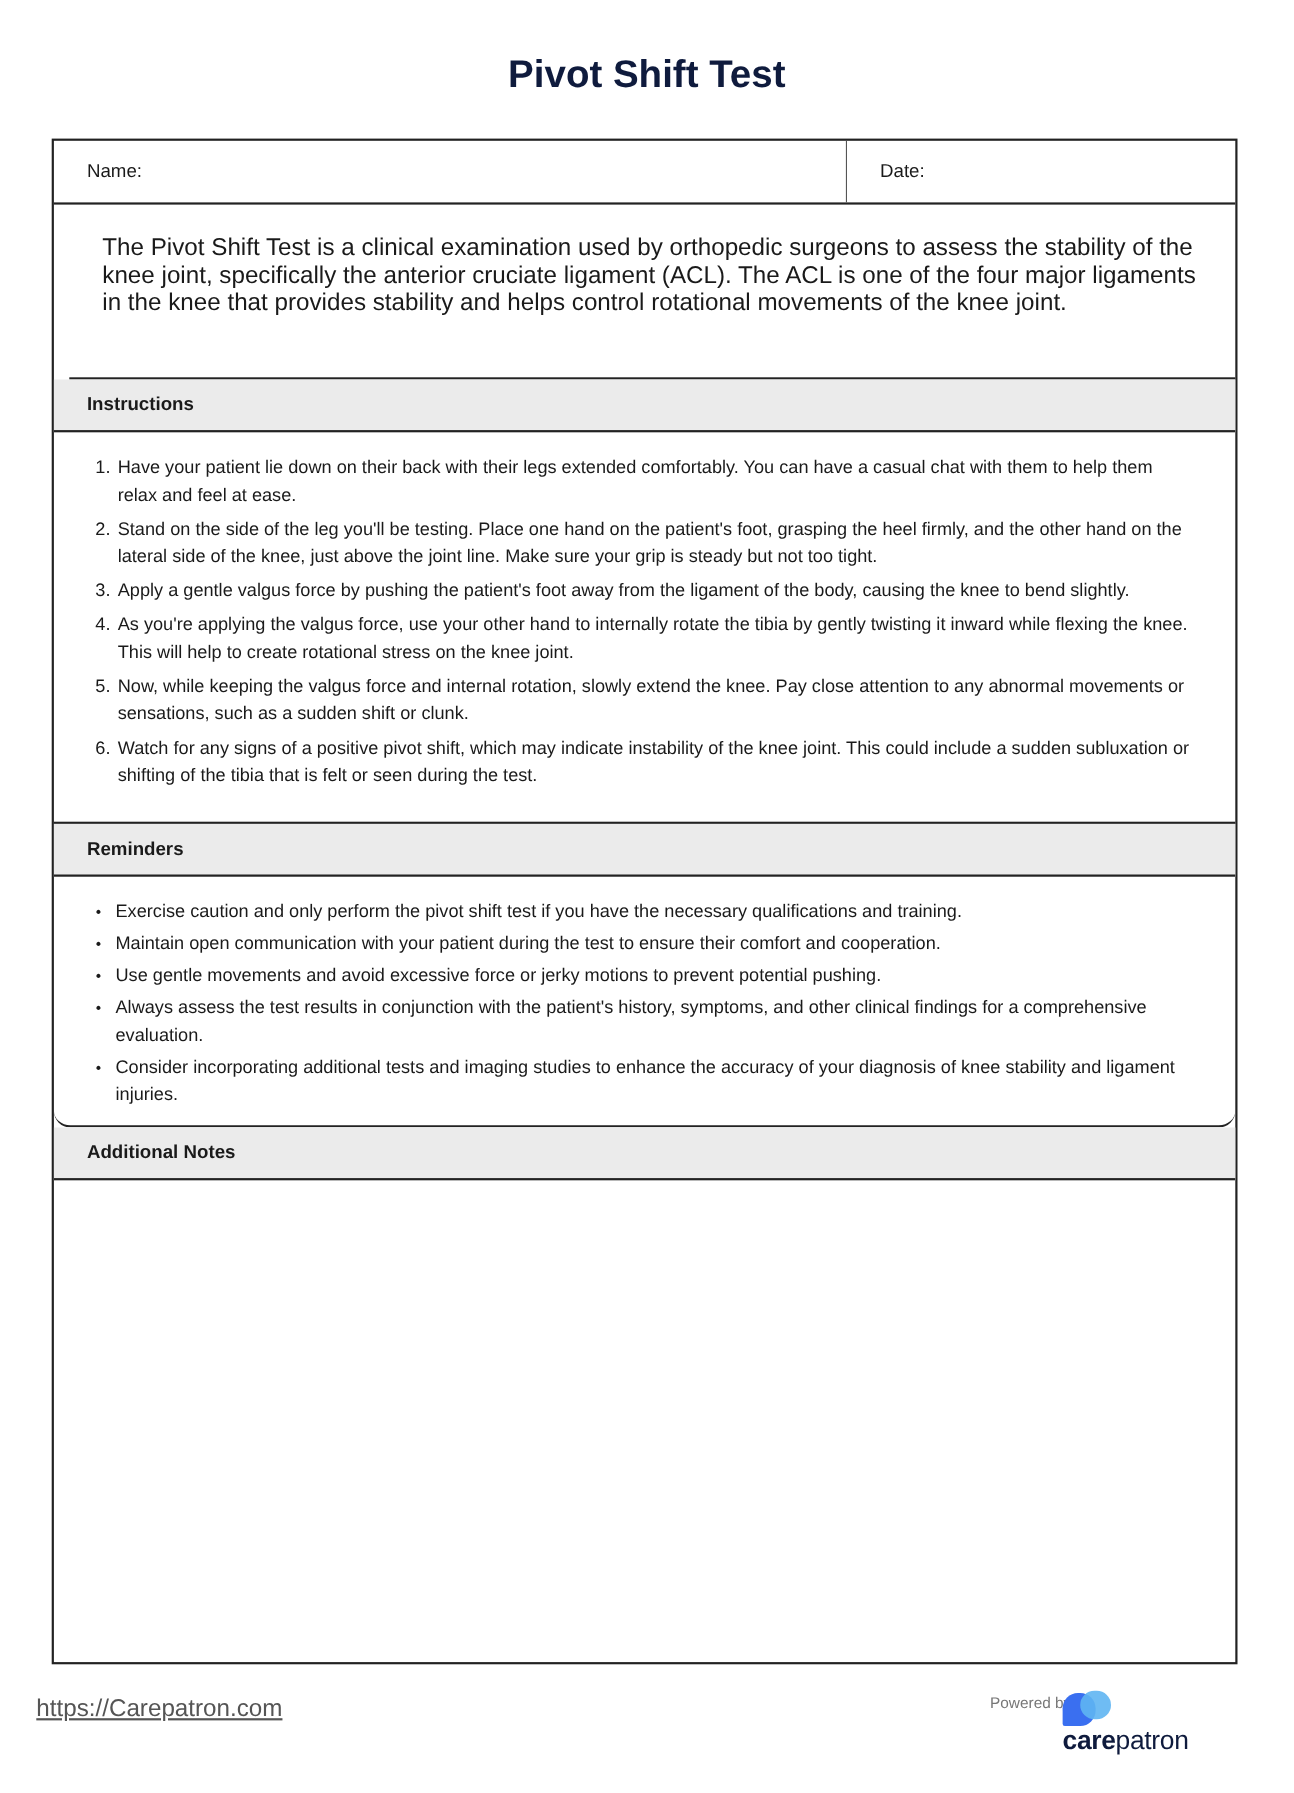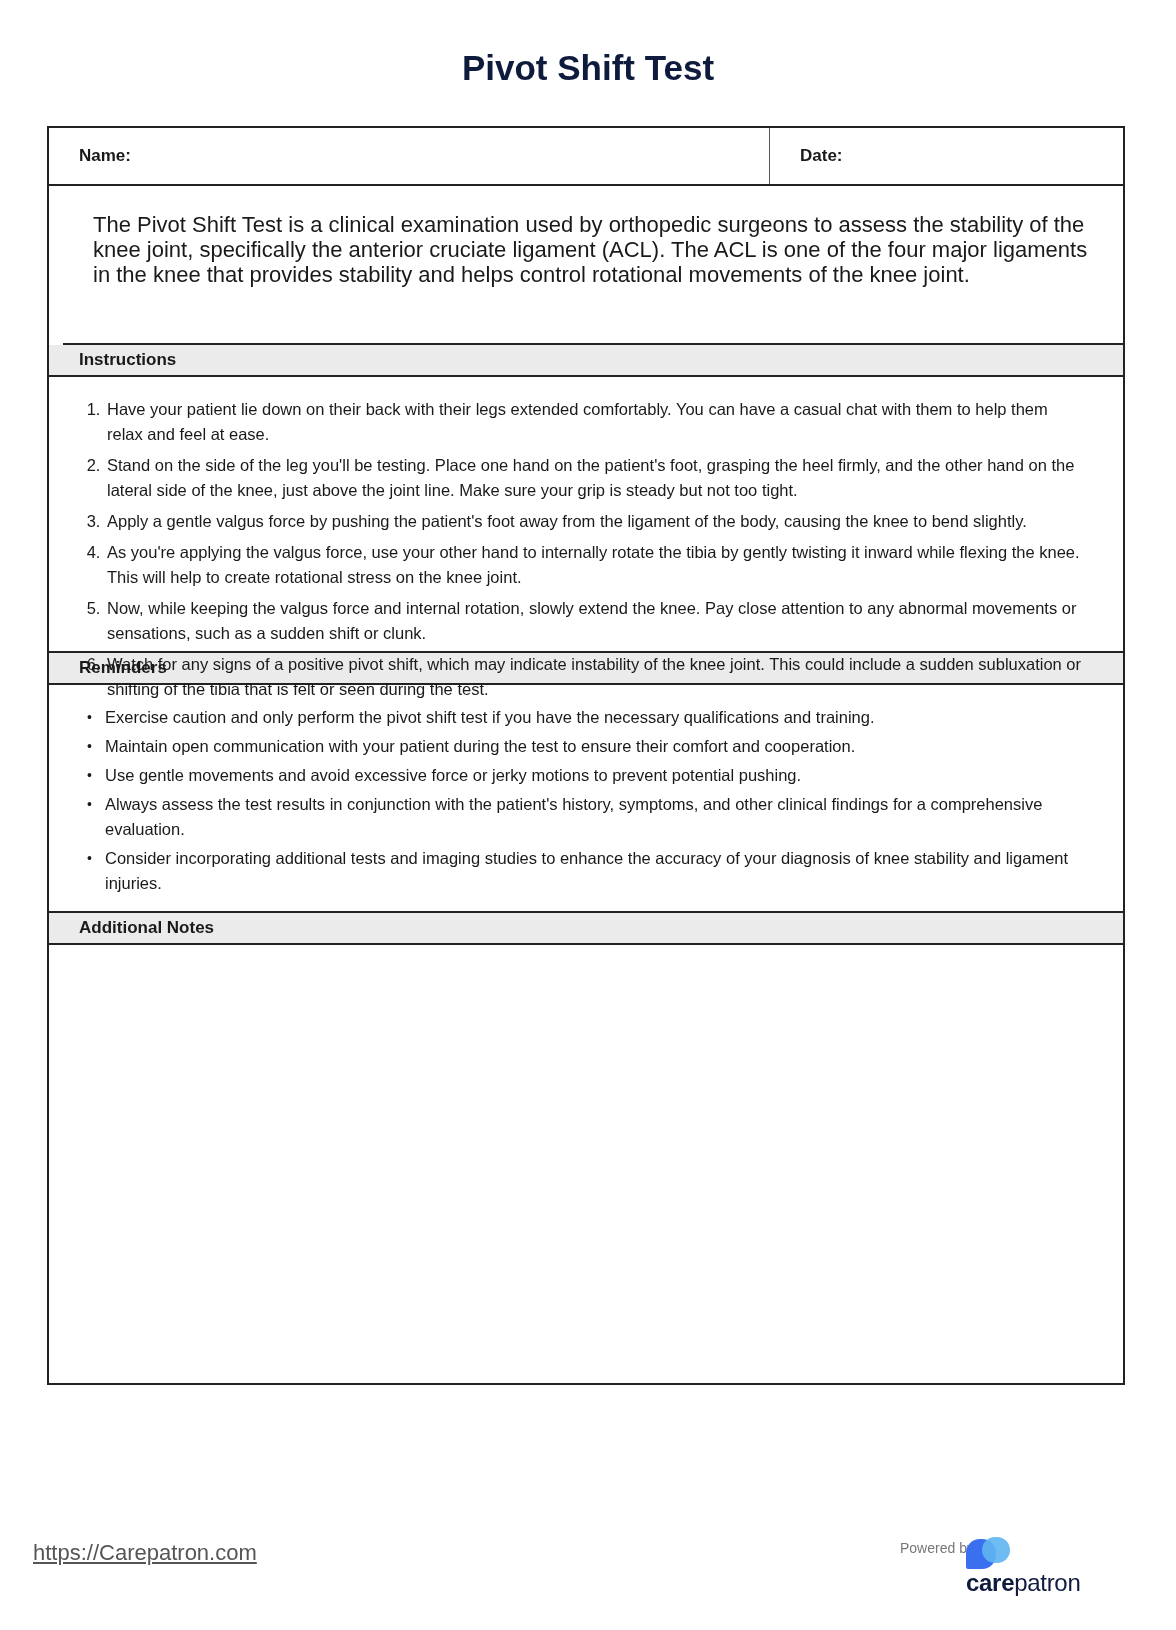--- a/index.html
+++ b/index.html
@@ -2,29 +2,29 @@
 <html><head>
 <meta charset="utf-8">
 <style>
   html, body { margin: 0; padding: 0; background: #ffffff; }
   body { width: 1176px; height: 1630px; position: relative; font-family: "Liberation Sans", sans-serif; color: #1a1a1a; }
   .title { position: absolute; top: 48px; left: 0; width: 1176px; text-align: center; font-size: 35px; font-weight: bold; color: #0f1b3d; margin: 0; }
   .form { position: absolute; left: 47px; top: 126px; width: 1078px; border: 2px solid #222; box-sizing: border-box; }
   .row { border-bottom: 2px solid #222; box-sizing: border-box; }
   .row:last-child { border-bottom: none; }
   .header-row { display: flex; height: 58px; }
-  .cell { display: flex; align-items: center; padding-left: 30px; font-weight: bold; font-size: 17px; text-align: right; }
+  .cell { display: flex; align-items: center; padding-left: 30px; font-weight: normal; font-size: 17px; text-align: right; }
   .cell.name { width: 690px; border-right: 1px solid #555; }
   .cell.date { flex: 1; }
   .intro { padding: 26px 30px 26px 30px; font-size: 22px; line-height: 25px; height: 159px; box-sizing: border-box; margin-left: 14px; }
-  .section-head { background: #ebebeb; height: 32px; display: flex; align-items: center; padding-left: 30px; font-weight: bold; font-size: 17px; box-sizing: border-box; }
-  .instructions { padding: 20px 40px 20px 30px; font-size: 16.5px; line-height: 25px; height: 276px; box-sizing: border-box; }
+  .section-head { background: #ebebeb; height: 48px; display: flex; align-items: center; padding-left: 30px; font-weight: bold; font-size: 17px; box-sizing: border-box; }
+  .instructions { padding: 20px 40px 20px 30px; font-size: 16.5px; line-height: 25px; height: 356px; box-sizing: border-box; }
   .instructions ol { margin: 0; padding-left: 26px; }
   .instructions li { margin-bottom: 6px; padding-left: 2px; }
-  .reminders { padding: 20px 40px 8px 30px; font-size: 16.5px; line-height: 25px; height: 228px; box-sizing: border-box; }
+  .reminders { padding: 20px 40px 8px 30px; font-size: 16.5px; line-height: 25px; height: 228px; box-sizing: border-box; border-radius: 15px; }
   .reminders ul { margin: 0; padding-left: 0; list-style: none; }
   .reminders li { position: relative; padding-left: 26px; margin-bottom: 4px; }
   .reminders li::before { content: "•"; position: absolute; left: 8px; top: 0; font-size: 14px; }
   .notes-area { height: 438px; }
   .footer-link { position: absolute; left: 33px; top: 1540px; font-size: 22px; color: #555; text-decoration: underline; }
   .powered { position: absolute; left: 900px; top: 1540px; font-size: 14px; color: #777; }
   .logo { position: absolute; left: 966px; top: 1537px; display: flex; align-items: flex-start; flex-direction: column; }
   .logo-mark { width: 46px; height: 32px; position: relative; margin-right: 6px; }
   .logo-mark .a { position: absolute; left: 0; top: 2px; width: 30px; height: 30px; background: #3a6ff0; border-radius: 14px 14px 14px 2px; }
   .logo-mark .b { position: absolute; left: 16px; top: 0; width: 28px; height: 26px; background: #5fb5f2; border-radius: 13px 13px 13px 13px; opacity: 0.9; }

